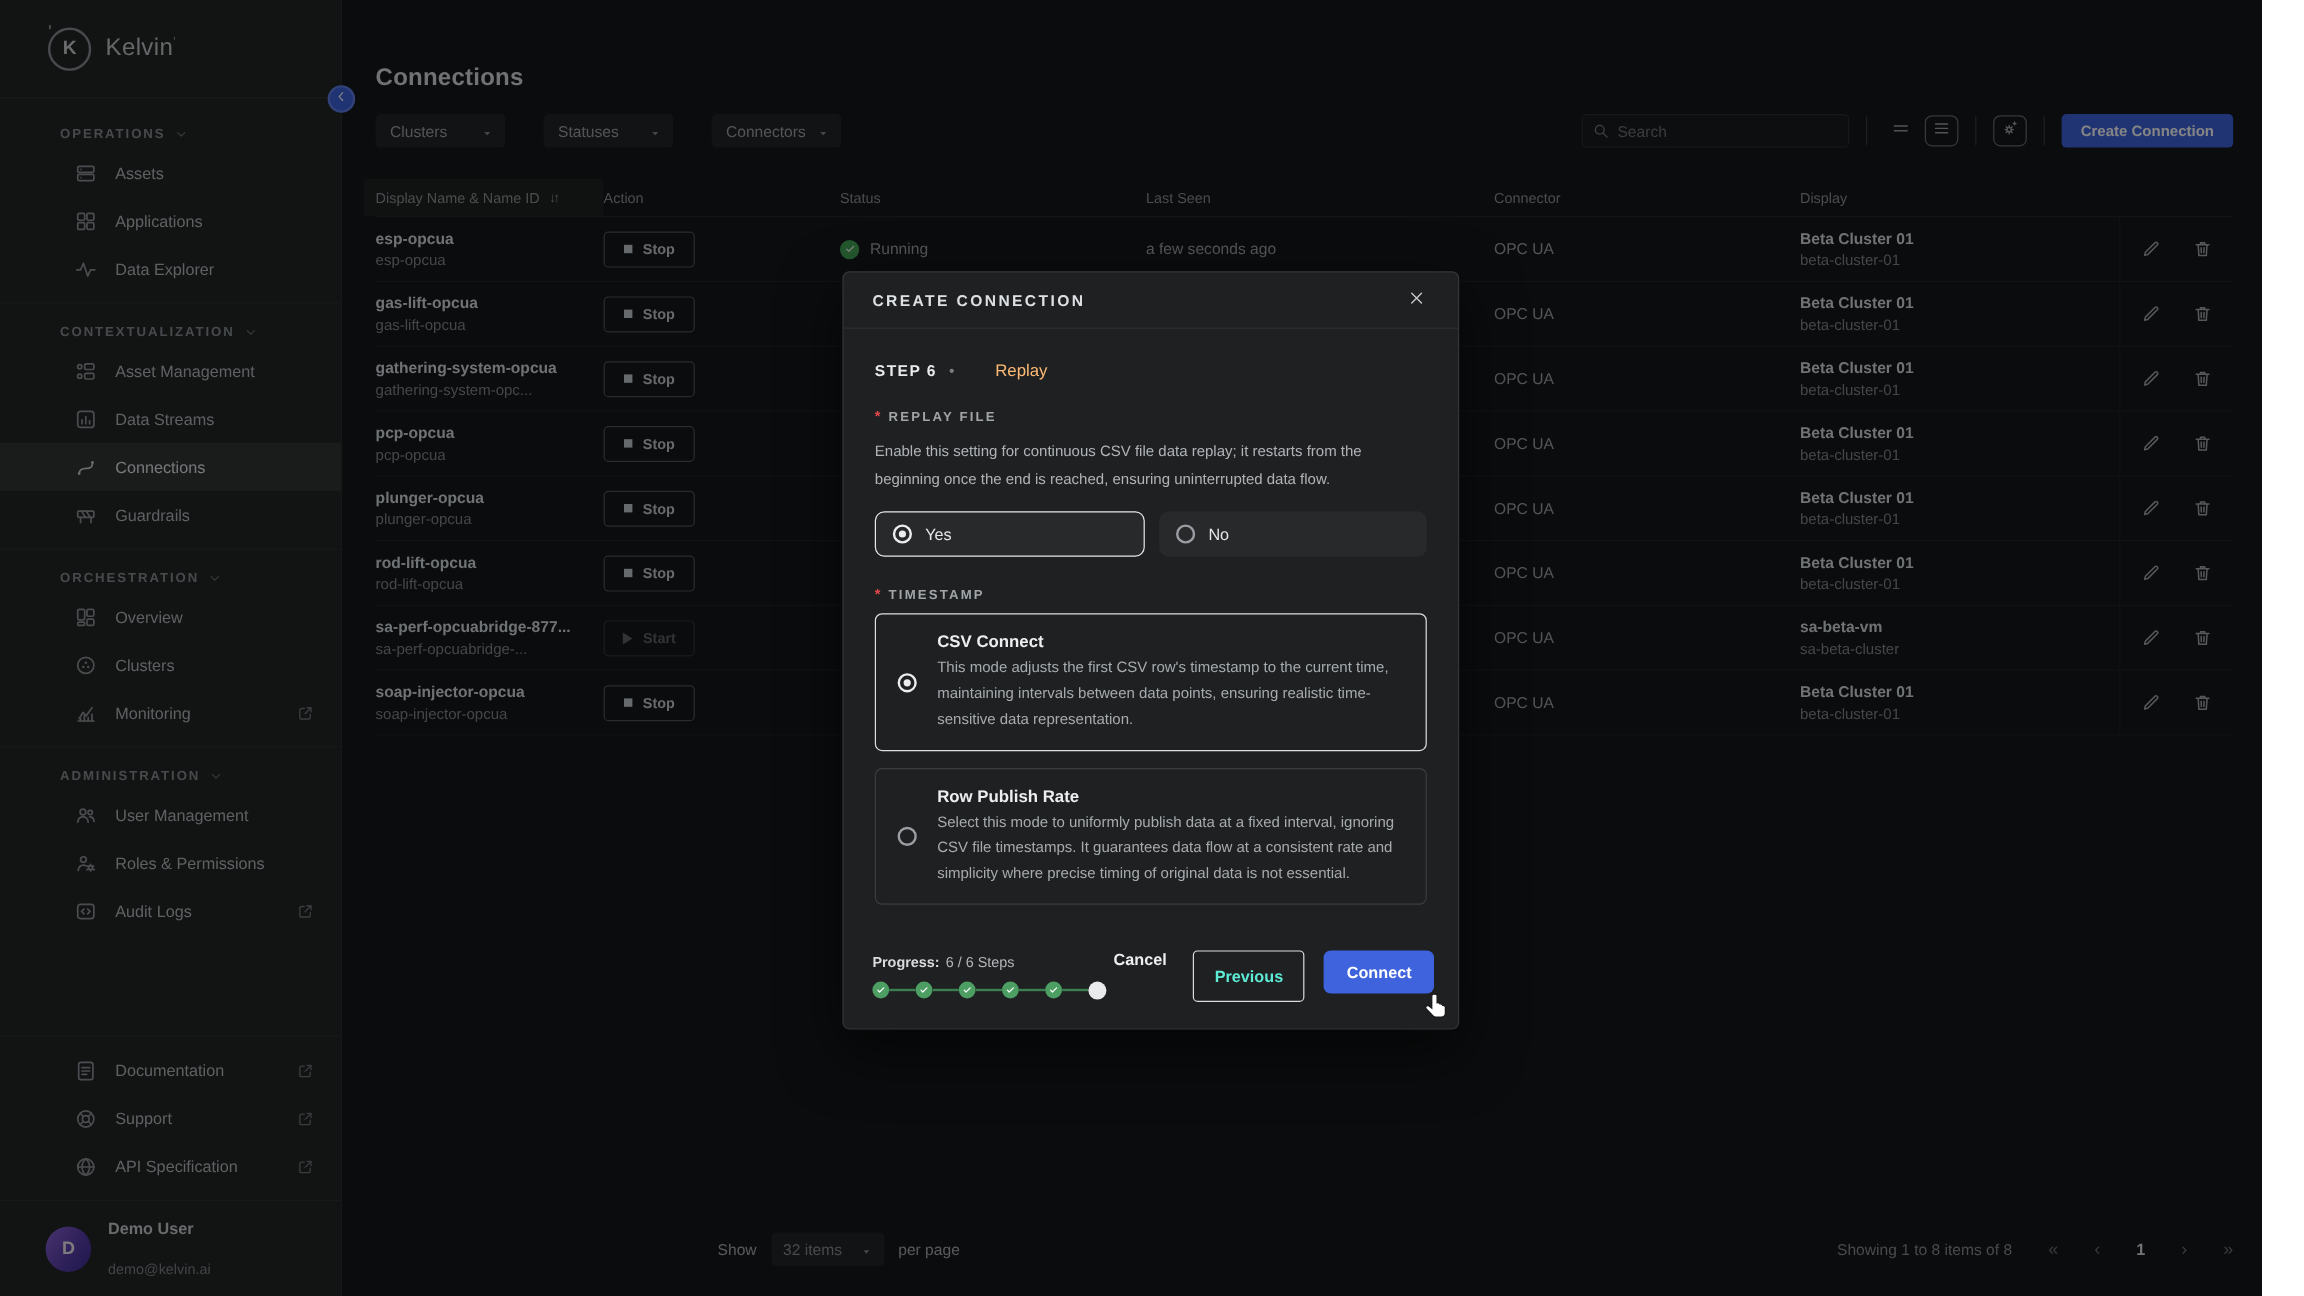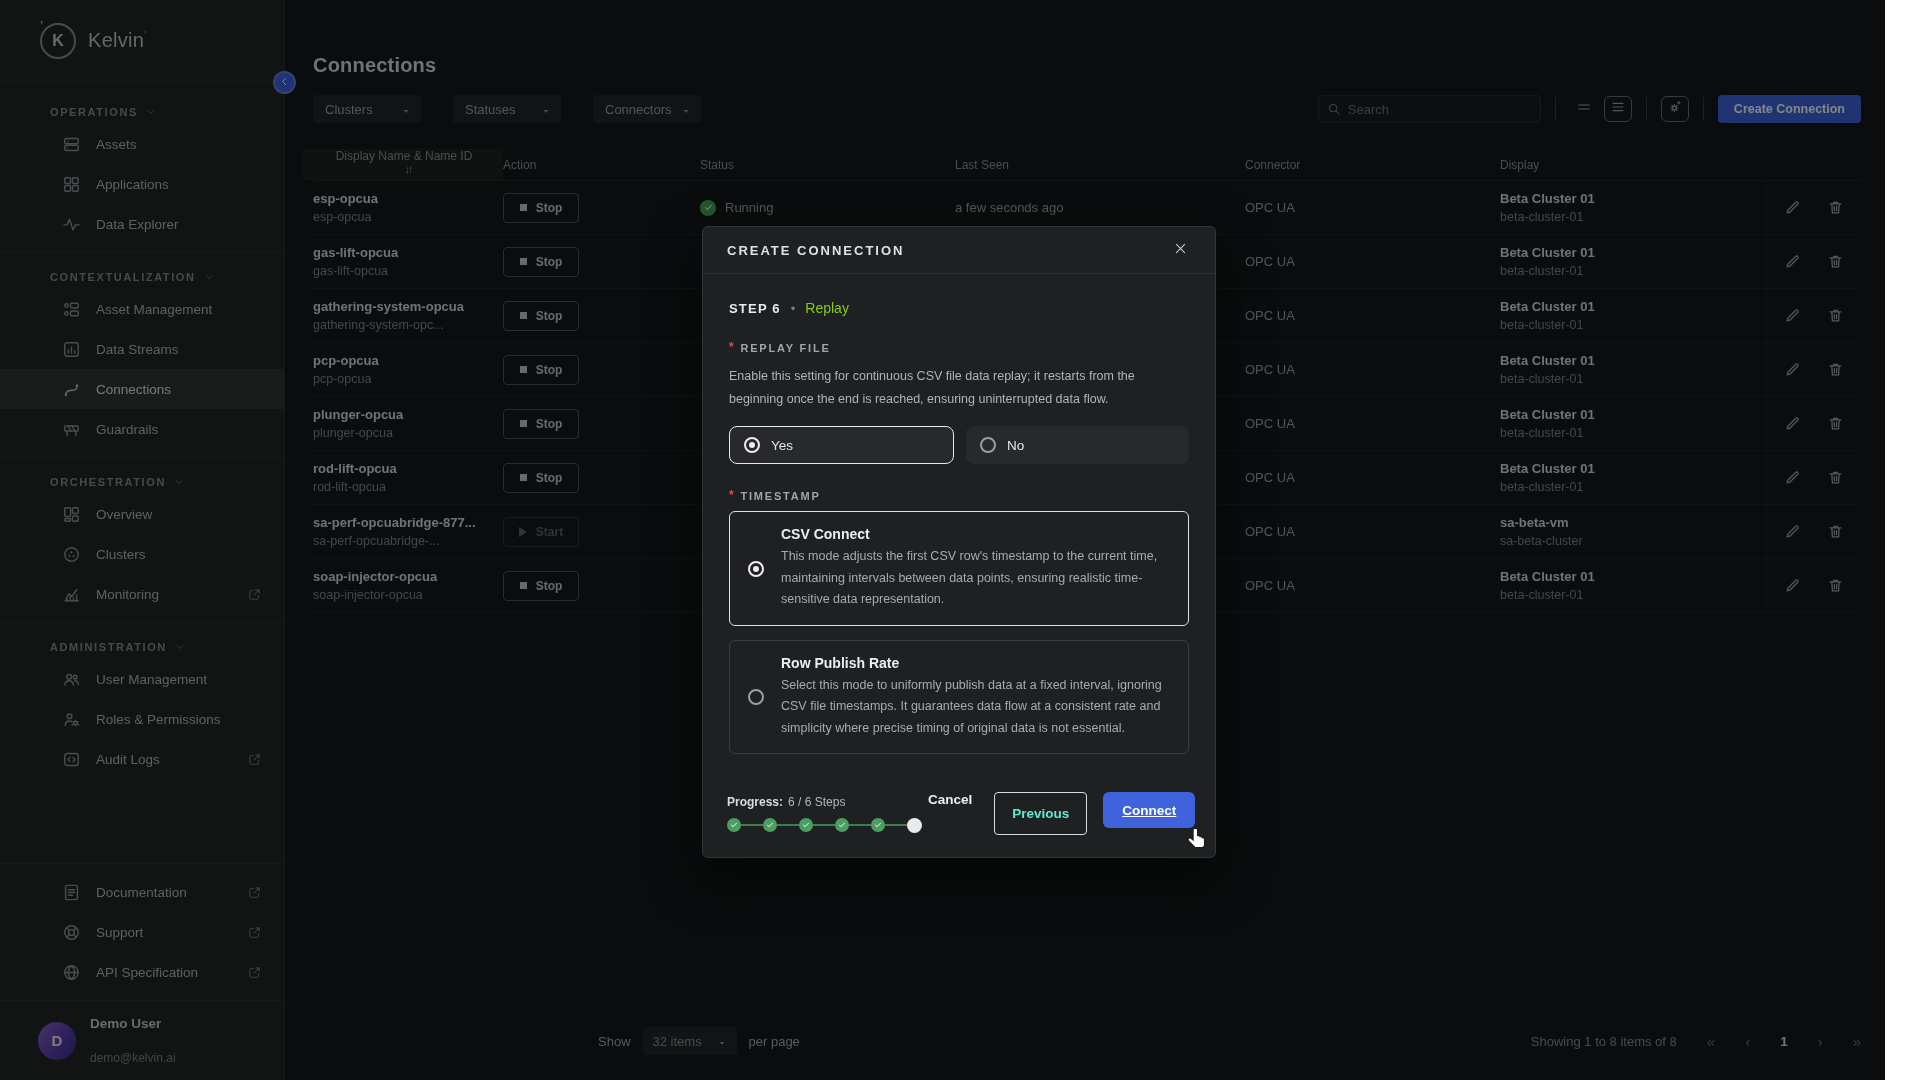--- a/index.html
+++ b/index.html
@@ -57,21 +57,21 @@
   .icon-btn svg { width:16px; height:16px; }
   .icon-btn.boxed { border:1.5px solid #6A6F73; }
   .icon-btn + .icon-btn { margin-left:6px; }
   .primary-btn { height:28px; padding:0 16px; background:#3E63DD; border-radius:4px; color:#FFFFFF; font-size:12.5px; font-weight:bold; display:flex; align-items:center; border:none; cursor:pointer; font-family:inherit; }
 
   
   .table { margin:26px 24px 0 28px; }
   .t-head, .t-row { display:grid; grid-template-columns:190px 197px 255px 290px 255px 266px 1fr; align-items:center; }
   .t-head { height:32px; border-bottom:1px solid #26282A; color:#8F9396; font-size:12px; }
   .t-head .hc { padding-right:8px; height:100%; display:flex; align-items:center; }
-  .t-head .hc.sorted { background:rgba(255,255,255,.045); padding-left:10px; margin-left:-10px;flex-direction:column; }
+  .t-head .hc.sorted { background:rgba(255,255,255,.045); padding-left:10px; margin-left:-10px; }
   .sort-glyph { margin-left:8px; font-size:11px; color:#8F9396; letter-spacing:-2px; }
   .t-row { height:54px; border-bottom:1px solid #222426; }
   .cell-2l .l1 { color:#D7DDE1; font-size:13px; font-weight:bold; }
   .cell-2l .l2 { color:#83898E; font-size:12.5px; margin-top:4px; }
   .action-btn { width:76px; height:30px; border:1px solid #50555A; border-radius:4px; background:transparent; color:#C6CBCF; font-size:12px; font-weight:bold; display:flex; align-items:center; justify-content:center; gap:9px; cursor:pointer; font-family:inherit; }
   .action-btn .stop-sq { width:7px; height:7px; background:currentColor; display:inline-block; }
   .action-btn.disabled { border-color:#34373A; color:#5E6265; cursor:default; }
   .action-btn .play-tr { width:0; height:0; border-left:8px solid currentColor; border-top:5px solid transparent; border-bottom:5px solid transparent; display:inline-block; }
   .status-cell { display:flex; gap:9px; color:#9FA4A7; font-size:13px; }
   .status-dot { width:16px; height:16px; border-radius:50%; background:#46A758; color:#EAF6EC; display:flex; align-items:center; justify-content:center; }
@@ -96,21 +96,21 @@
   .backdrop { position:absolute; inset:0; background:rgba(0,0,0,.48); z-index:60; }
   .modal { position:absolute; left:702px; top:226px; width:514px; height:632px; background:#1F2022; border:1px solid #333638; border-radius:6px; z-index:100; display:flex; flex-direction:column; box-shadow:0 18px 50px rgba(0,0,0,.55); }
   .m-head { height:47px; flex:none; display:flex; align-items:center; padding:0 24px; border-bottom:1px solid #2E3032; }
   .m-title { color:#DEE1E3; font-size:13px; font-weight:bold; letter-spacing:2px; }
   .m-close { margin-left:auto; width:18px; height:18px; color:#C6CACC; cursor:pointer; }
   .m-close svg { width:15px; height:15px; }
   .m-body { flex:1; padding:26px 26px 0 26px; }
   .step-row { display:flex; align-items:center; gap:10px; margin-bottom:26px; }
   .step-label { color:#E8EAEC; font-size:13px; font-weight:bold; letter-spacing:1.2px; }
   .step-bullet { color:#7A7E82; font-size:13px; }
-  .step-name { color:#84cc16; font-size:14px; }
+  .step-name { color:#fdba74; font-size:14px;margin-left:24px; }
   .req-label { display:flex; align-items:flex-start; gap:5px; color:#A0A5A8; font-size:11px; font-weight:bold; letter-spacing:1.8px; }
   .req-star { color:#E5484D; font-size:12px; line-height:10px; }
   .m-desc { margin-top:11px; color:#B0B4B7; font-size:12.5px; line-height:1.85; max-width:452px; }
   .yn-row { display:flex; gap:12px; margin-top:15px; }
   .yn-opt { flex:1; height:38px; background:#28292B; border-radius:8px; display:flex; align-items:center; padding:0 14px; gap:11px; color:#E4E6E8; font-size:13.5px; cursor:pointer; }
   .yn-opt.sel { border:1.5px solid #E6E8EA; }
   .radio { width:16px; height:16px; border-radius:50%; border:2px solid #9A9EA2; flex:none; position:relative; }
   .radio.on { border-color:#EDEDEF; }
   .radio.on::after { content:""; position:absolute; left:3px; top:3px; width:6px; height:6px; border-radius:50%; background:#EDEDEF; }
   .ts-label { margin-top:26px; }
@@ -124,21 +124,21 @@
   .prog-text { font-size:12px; color:#B4B8BB; }
   .prog-text b { color:#DADCDE; margin-right:5px; }
   .dots { display:flex; align-items:center; }
   .dot { width:14px; height:14px; border-radius:50%; background:#4C9E62; color:#fff; display:flex; align-items:center; justify-content:center; flex:none; }
   .dot svg { width:8px; height:8px; }
   .dot.cur { background:#E9EAEB; width:15px; height:15px; }
   .dot-line { width:22px; height:2px; background:#3C7F50; flex:none; }
   .m-btns { margin-left:auto; display:flex; align-items:flex-start; gap:16px; }
   .btn-ghost { background:none; border:none; color:#ECEEF0; font-size:13.5px; font-weight:bold; cursor:pointer; font-family:inherit; padding:0 6px; }
   .btn-outline { height:43px; padding:0 17px; background:transparent; border:1.5px solid #D9DBDD; border-radius:4px; color:#5eead4; font-size:13.5px; font-weight:bold; cursor:pointer; font-family:inherit; }
-  .btn-primary { height:36px; padding:0 19px; background:#3E63DD; border:none; border-radius:6px; color:#FFFFFF; font-size:13.5px; font-weight:bold; cursor:pointer; font-family:inherit;text-decoration:underline; }
+  .btn-primary { height:36px; padding:0 19px; background:#3E63DD; border:none; border-radius:6px; color:#FFFFFF; font-size:13.5px; font-weight:bold; cursor:pointer; font-family:inherit; }
   .cursor { position:absolute; left:1186px; top:826px; width:24px; height:24px; z-index:300; pointer-events:none; }
 </style>
 </head>
 <body>
 
 <div class="screen">
   <div class="app">
 
     <div class="sidebar">
       <div class="logo-row">

